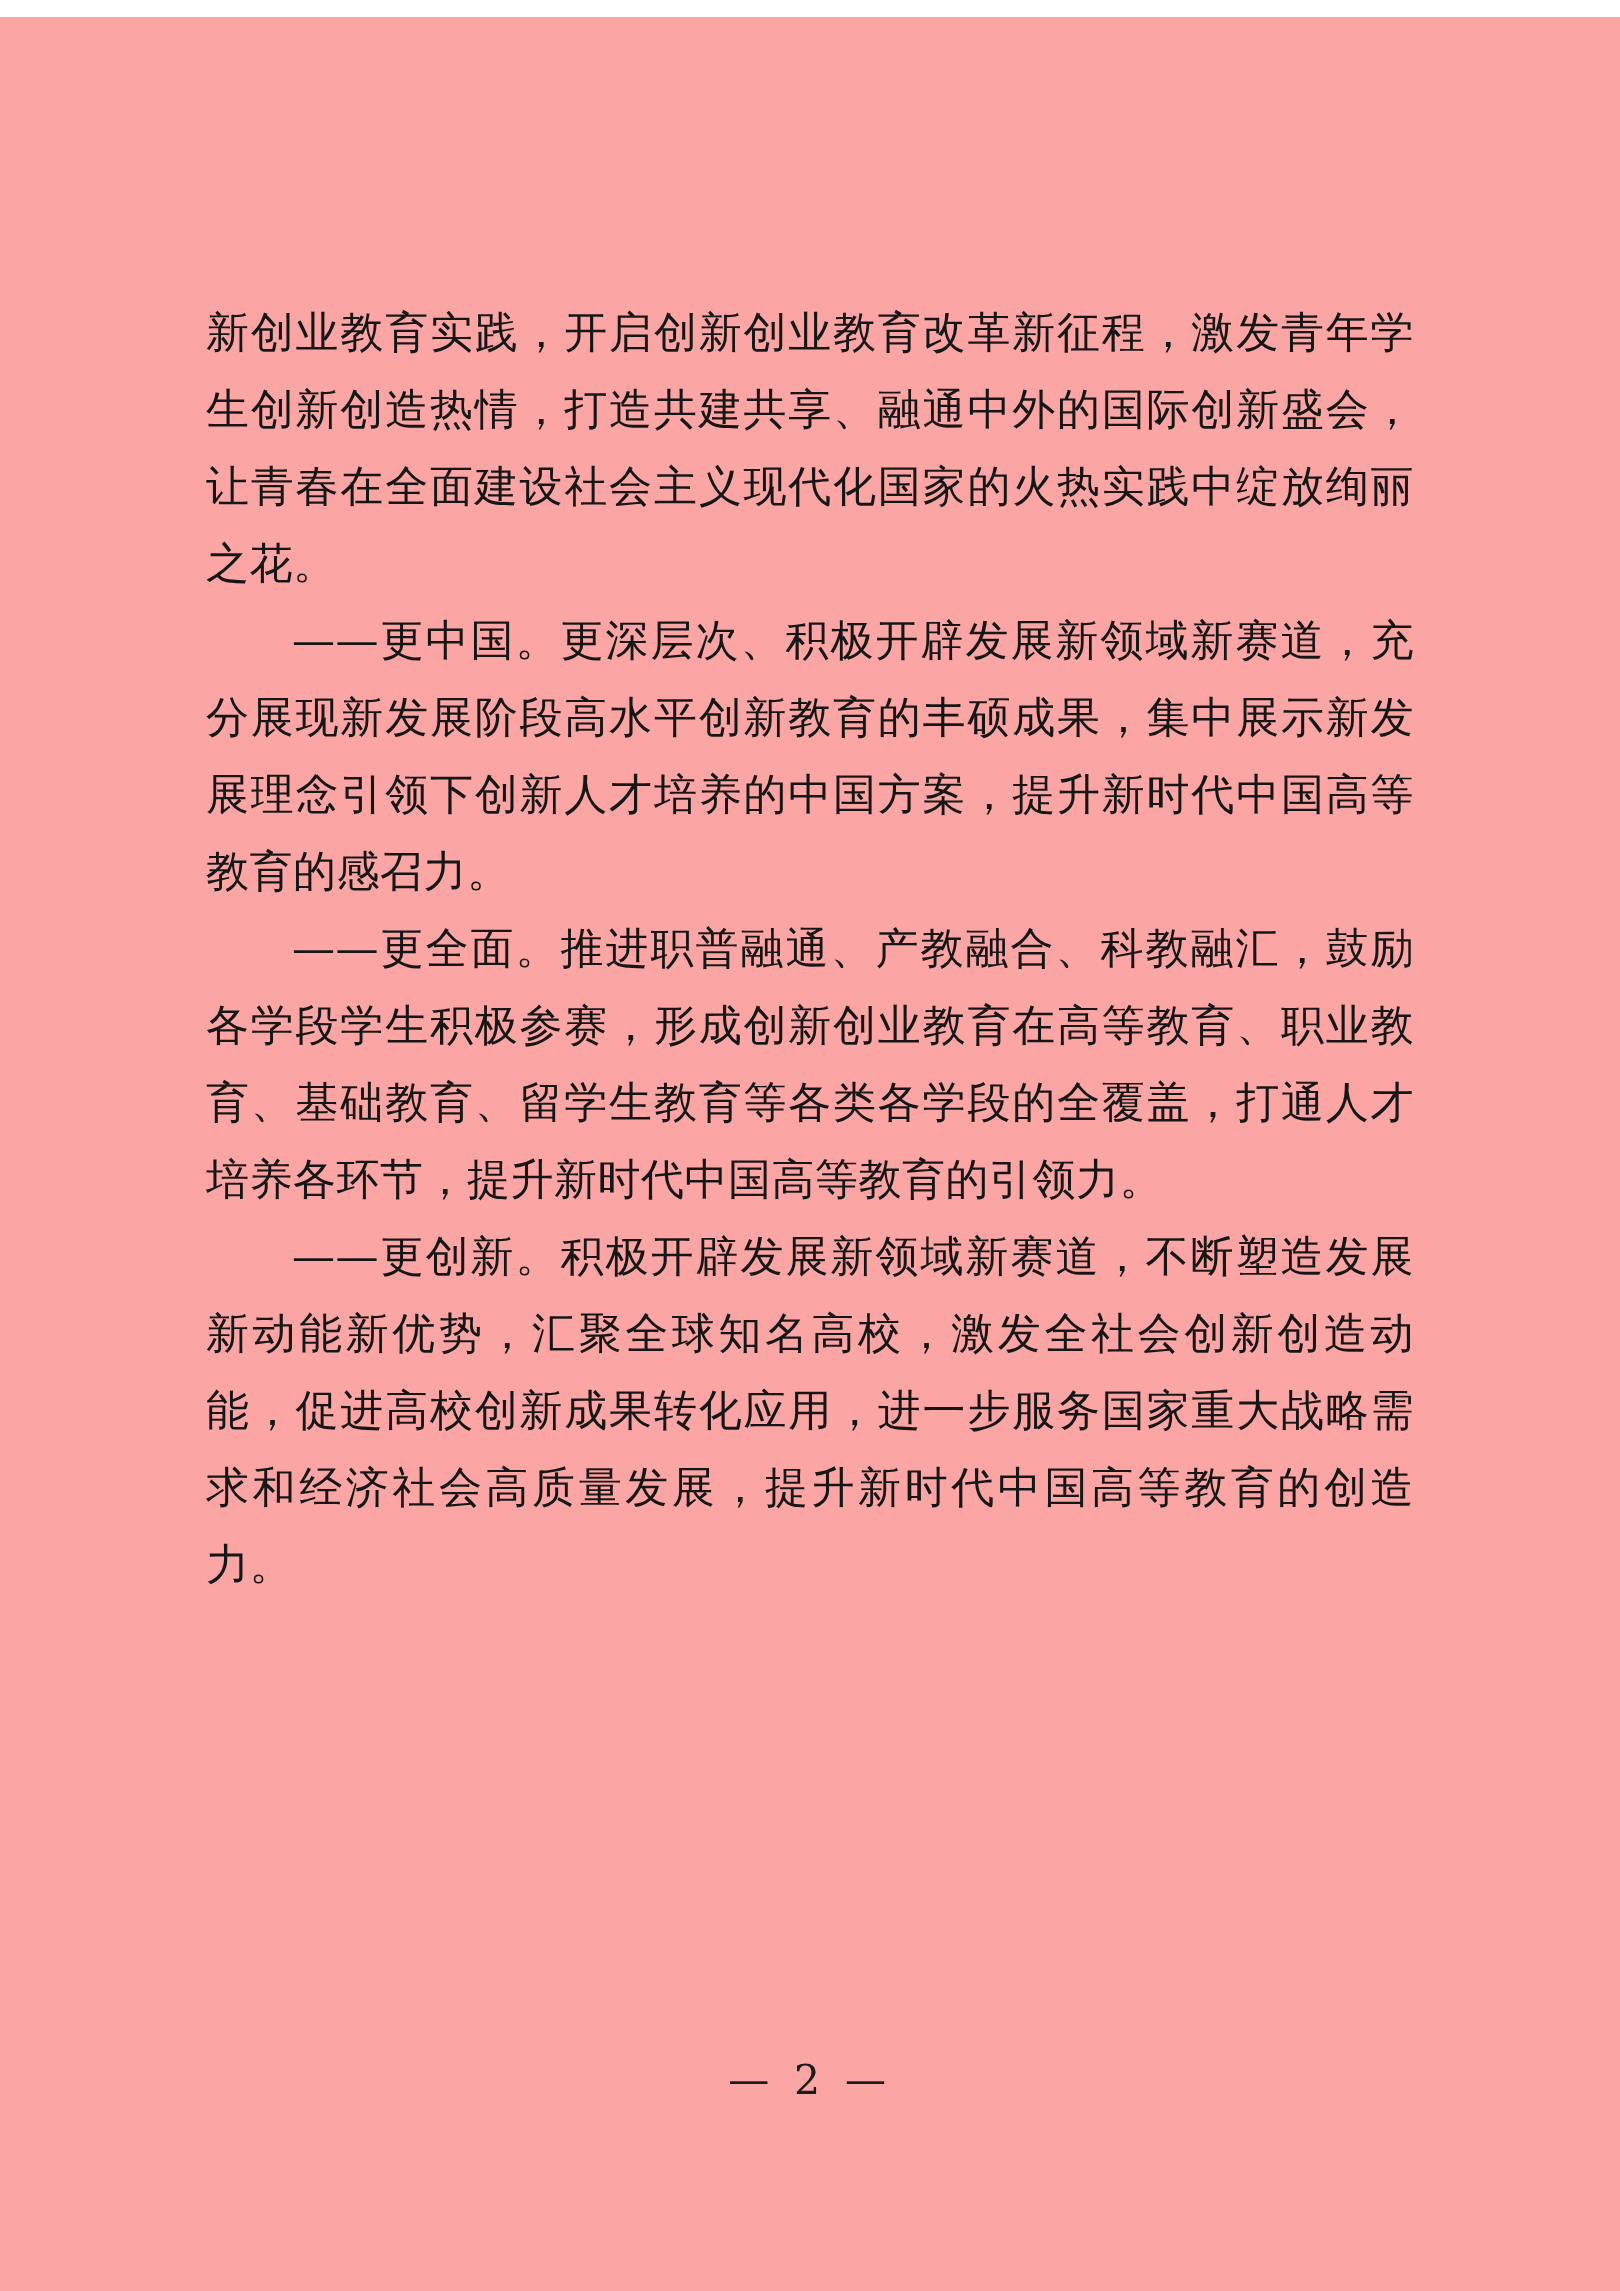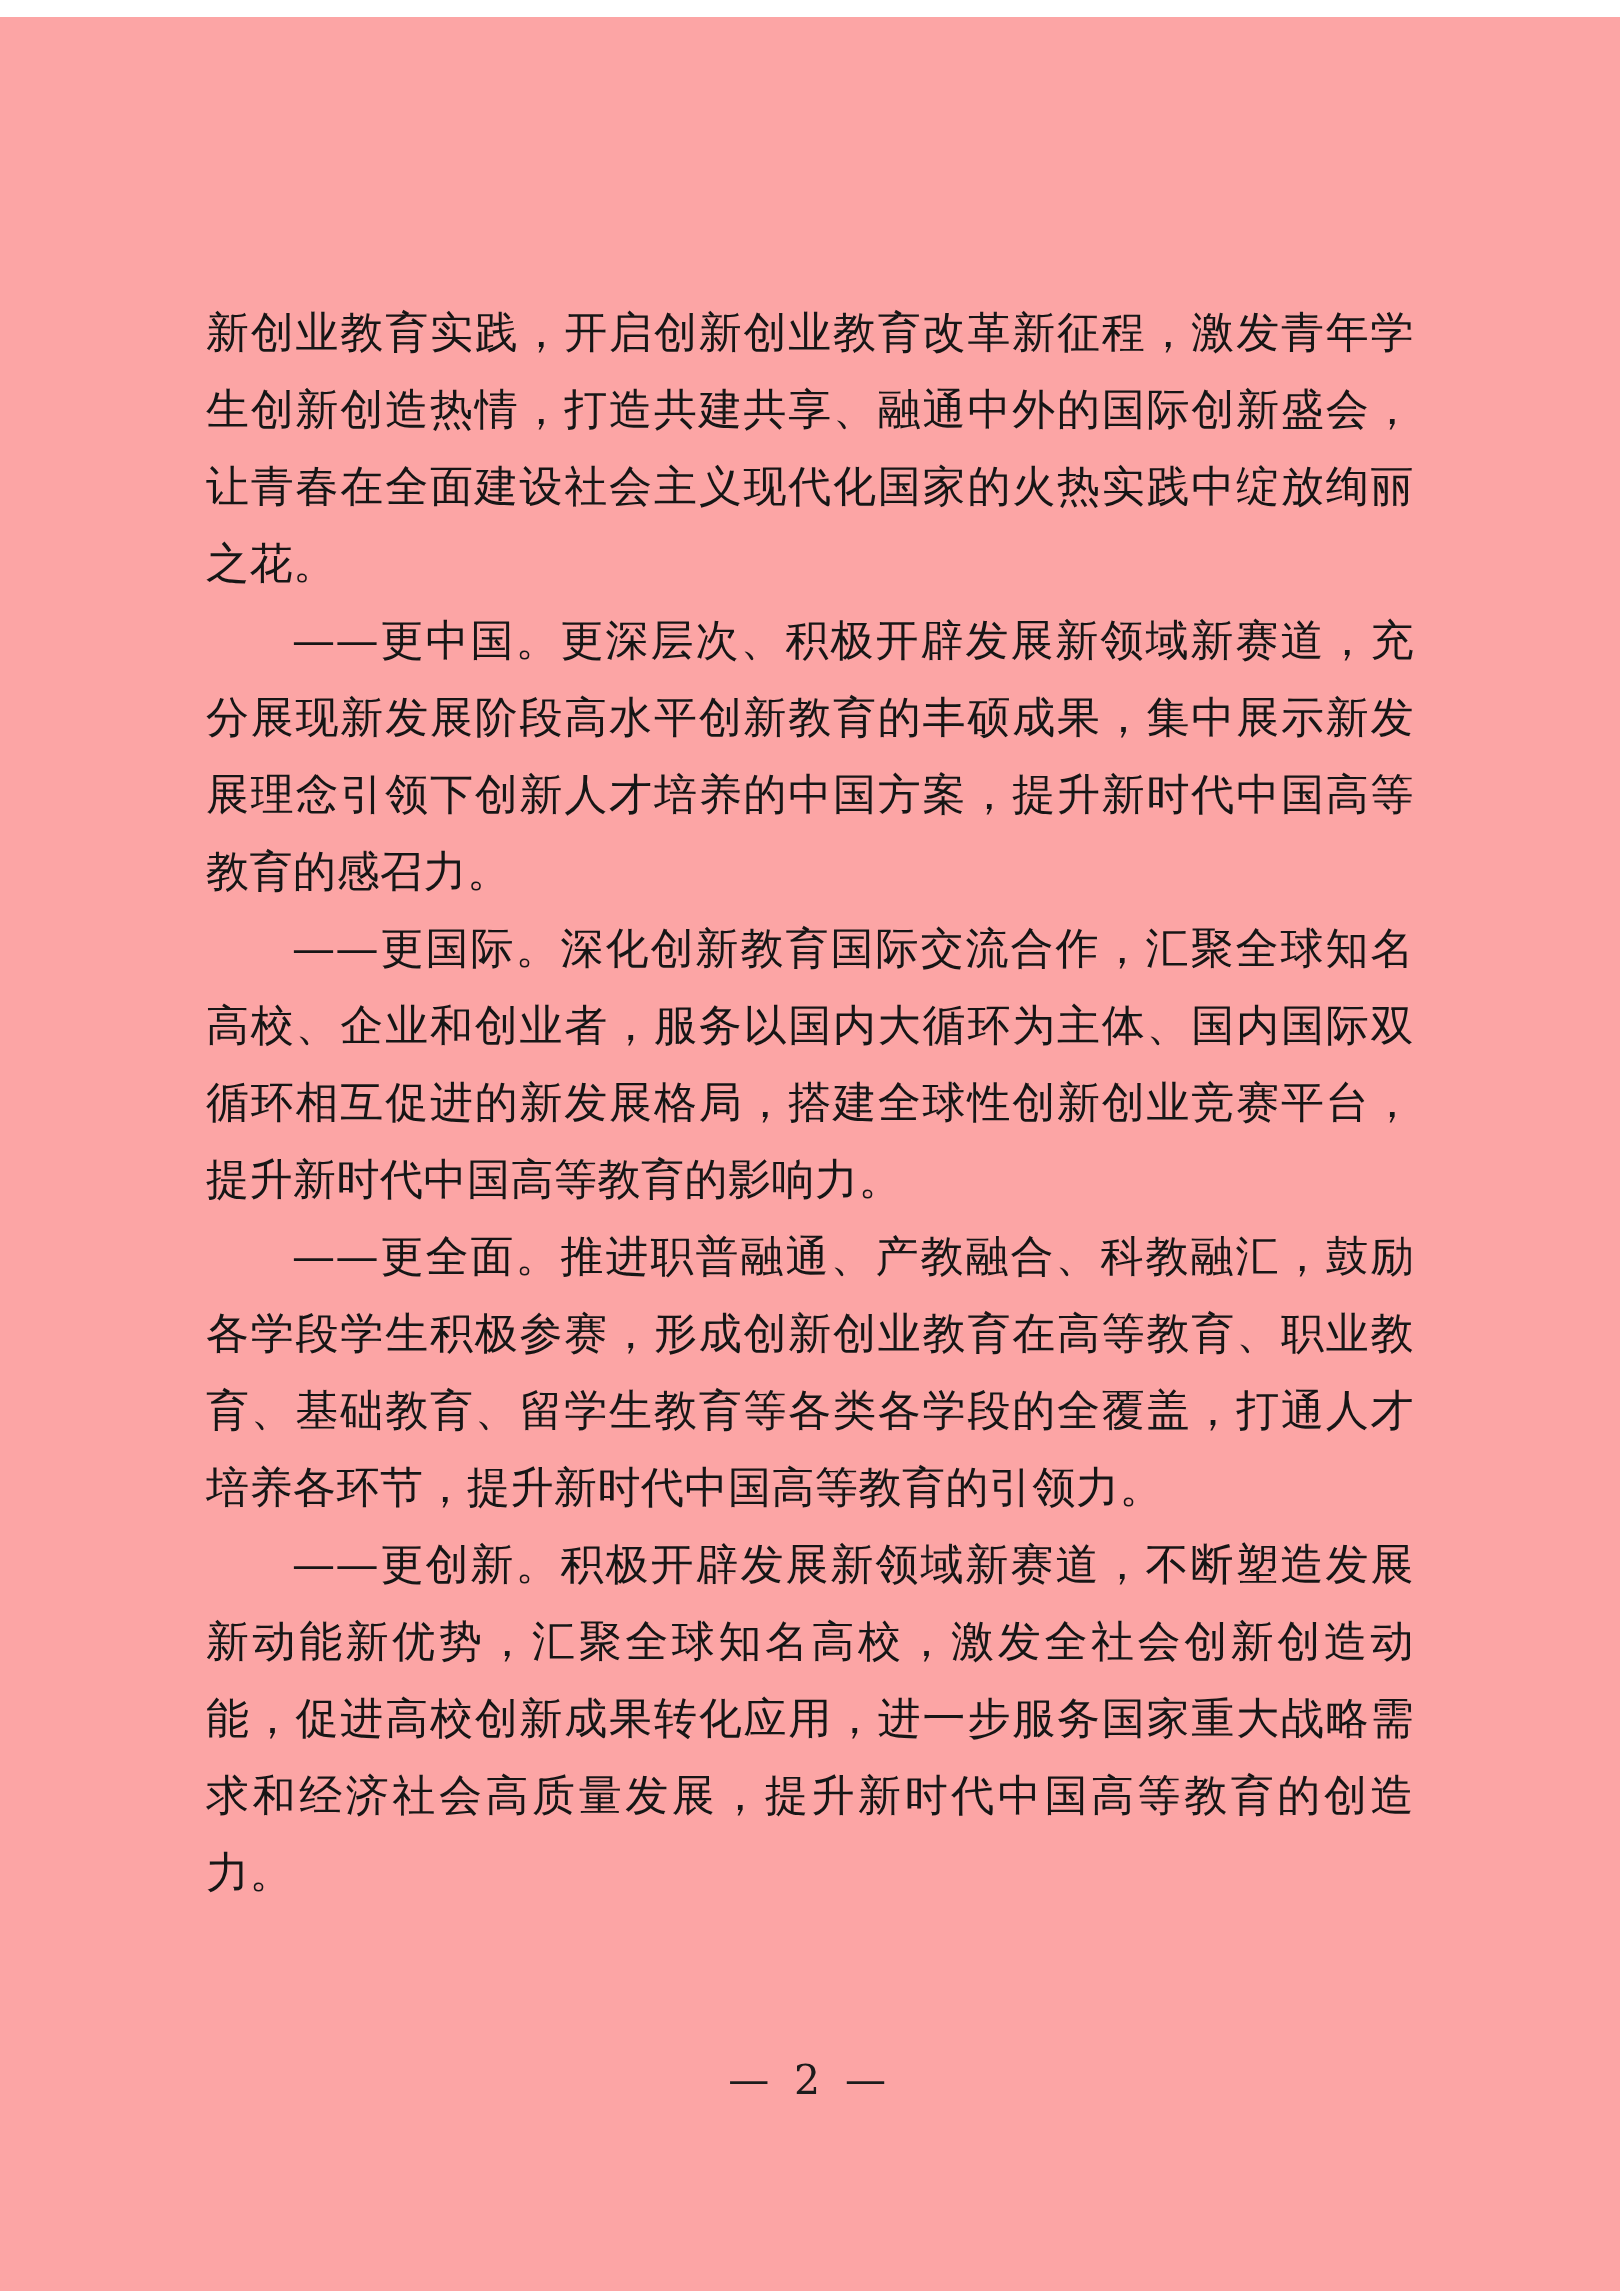--- a/index.html
+++ b/index.html
@@ -50,20 +50,19 @@
     letter-spacing: 5.9px;
   }
 </style>
 </head>
 <body>
 
 <div class="page">
   <div class="textblock">
     <p>新创业教育实践，开启创新创业教育改革新征程，激发青年学生创新创造热情，打造共建共享、融通中外的国际创新盛会，让青春在全面建设社会主义现代化国家的火热实践中绽放绚丽之花。</p>
     <p class="indent">——更中国。更深层次、积极开辟发展新领域新赛道，充分展现新发展阶段高水平创新教育的丰硕成果，集中展示新发展理念引领下创新人才培养的中国方案，提升新时代中国高等教育的感召力。</p>
-    <p class="indent">——更国际。深化创新教育国际交流合作，汇聚全球知名高校、企业和创业者，服务以国内大循环为主体、国内国际双循环相互促进的新发展格局，搭建全球性创新创业竞赛平台，提升新时代中国高等教育的影响力。</p>
     <p class="indent">——更全面。推进职普融通、产教融合、科教融汇，鼓励各学段学生积极参赛，形成创新创业教育在高等教育、职业教育、基础教育、留学生教育等各类各学段的全覆盖，打通人才培养各环节，提升新时代中国高等教育的引领力。</p>
     <p class="indent">——更创新。积极开辟发展新领域新赛道，不断塑造发展新动能新优势，汇聚全球知名高校，激发全社会创新创造动能，促进高校创新成果转化应用，进一步服务国家重大战略需求和经济社会高质量发展，提升新时代中国高等教育的创造力。</p>
   </div>
 
   <div class="page-number">— 2 —</div>
 </div>
 
 
 </body></html>

